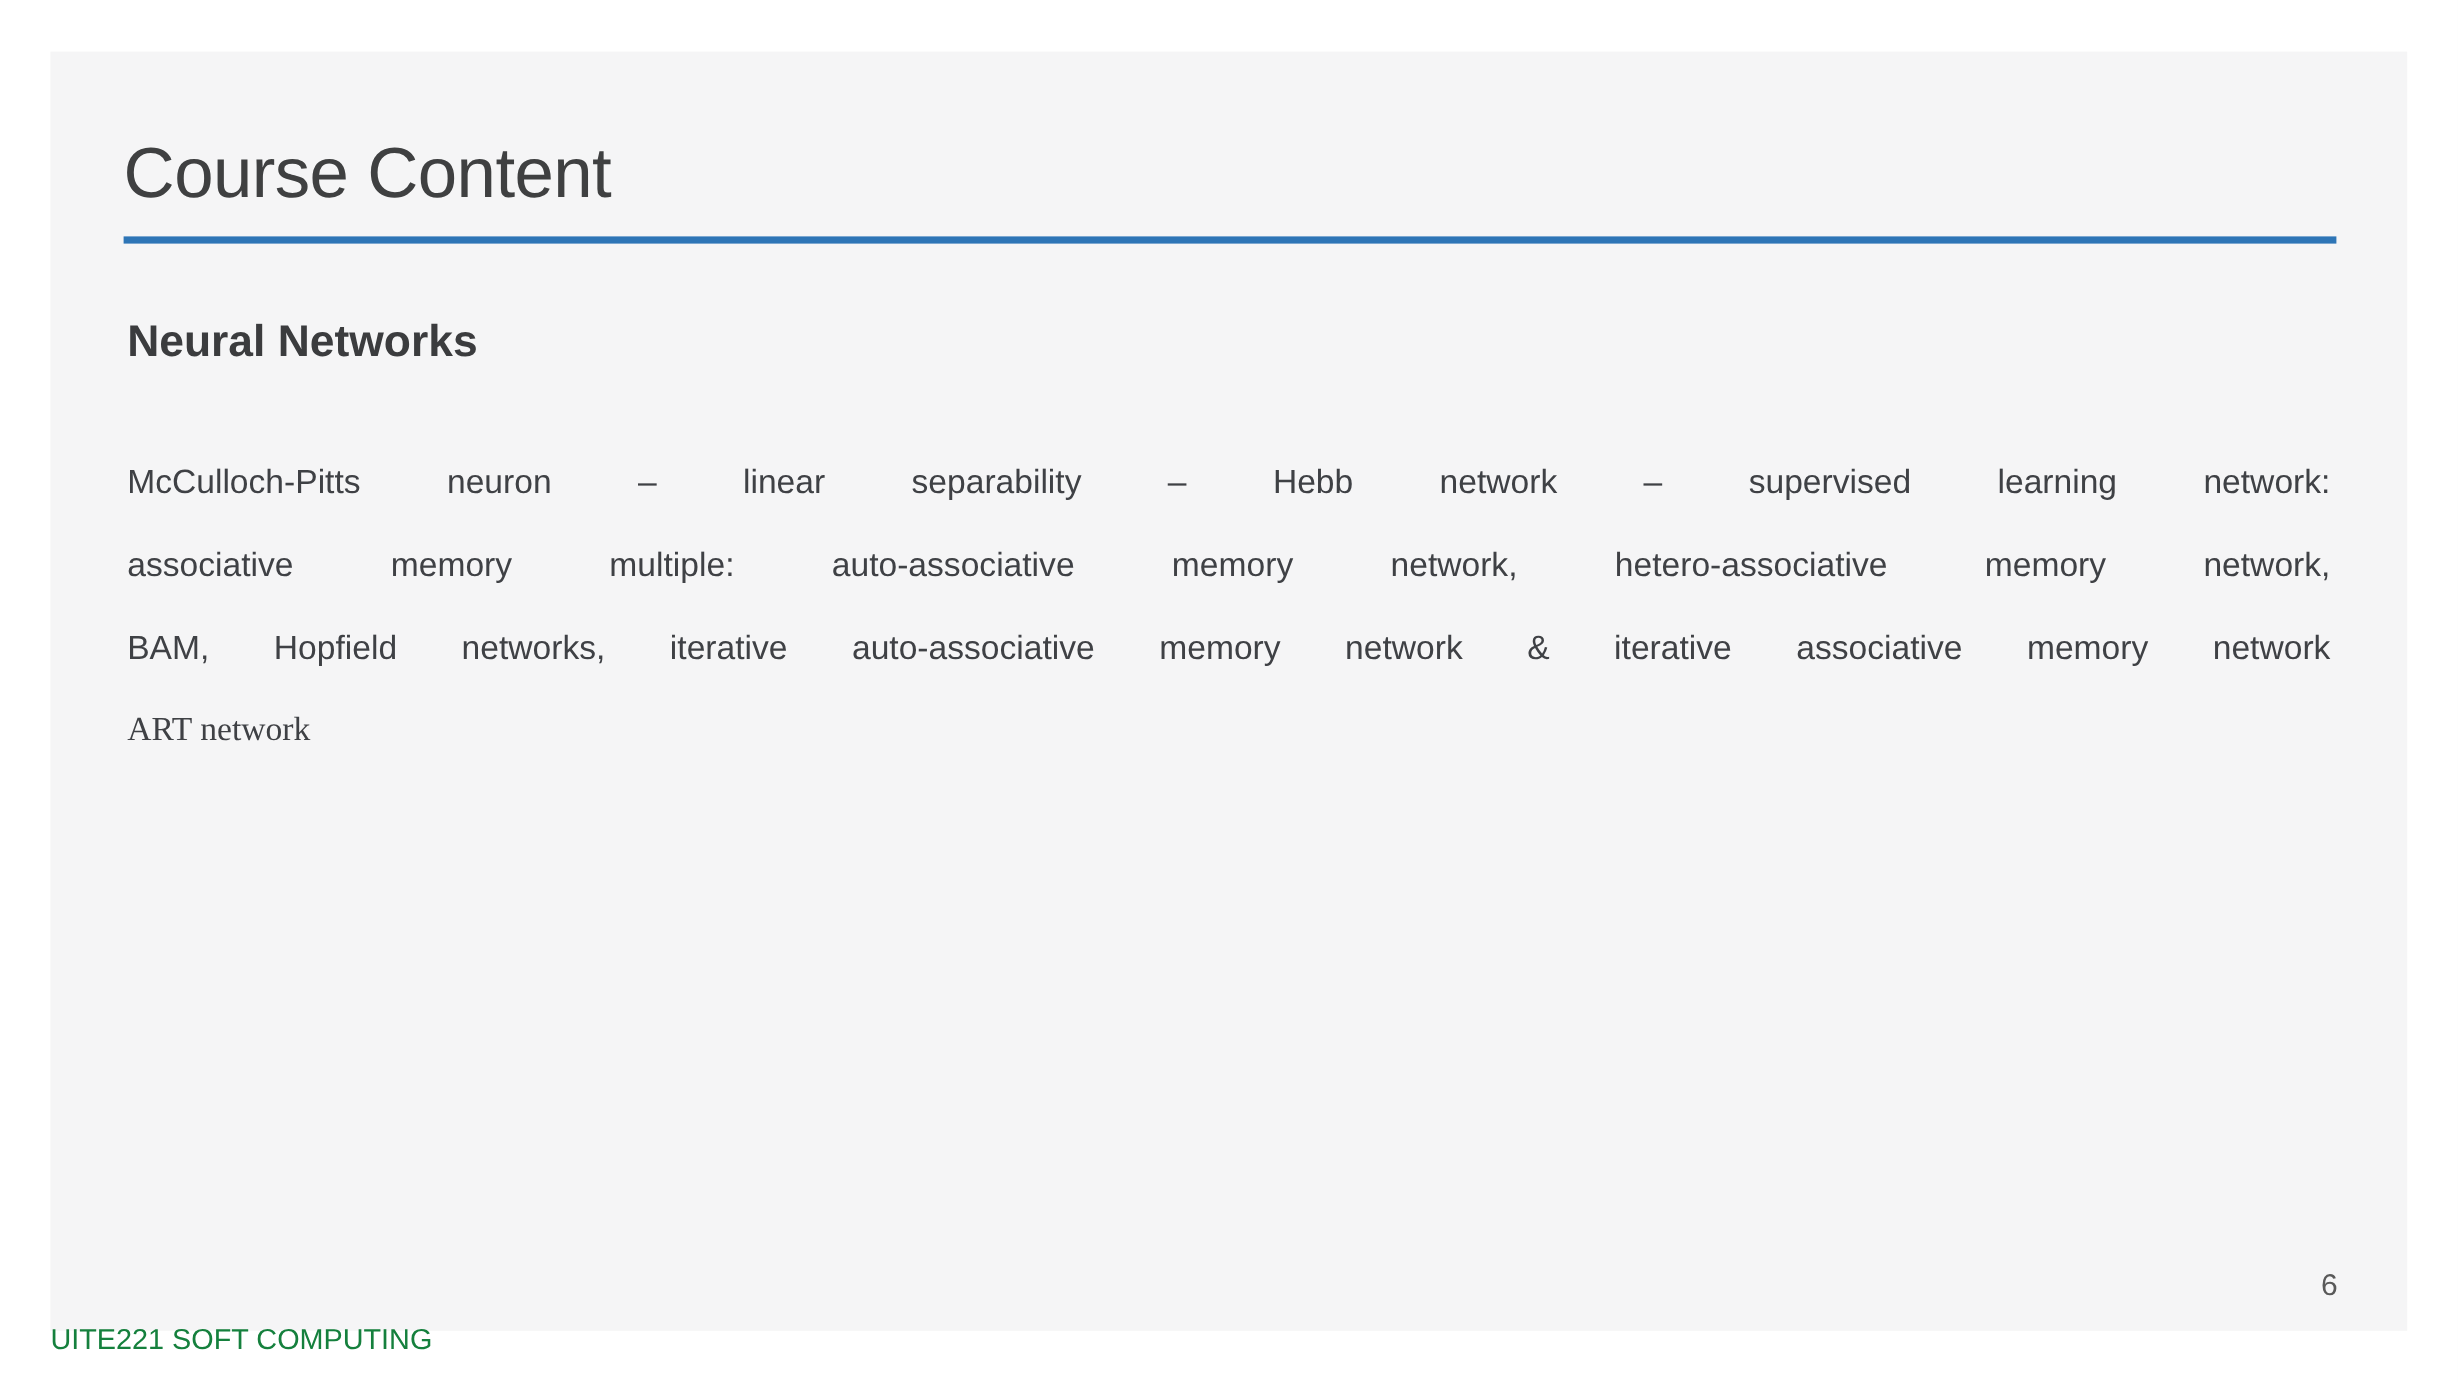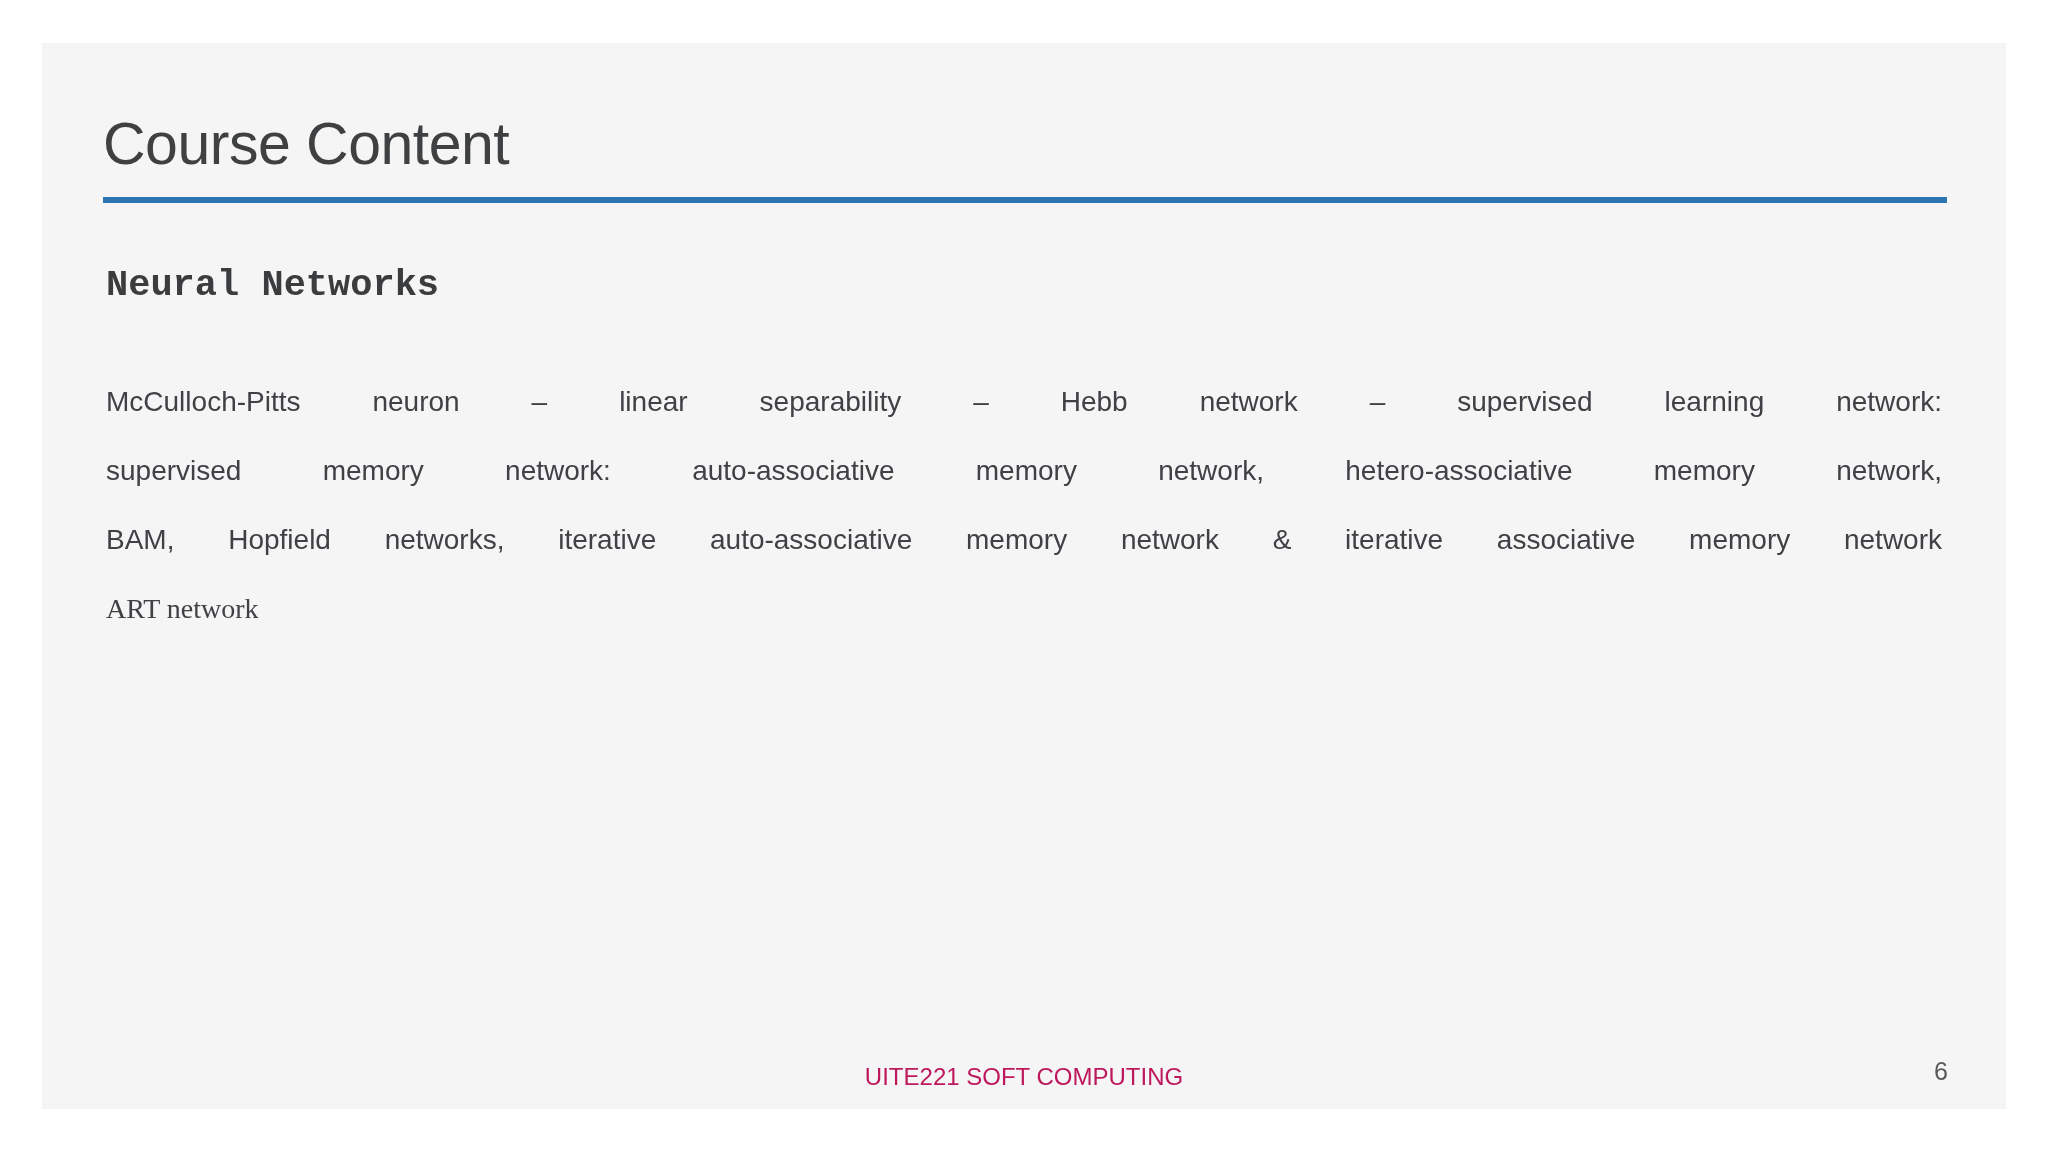--- a/index.html
+++ b/index.html
@@ -35,45 +35,44 @@
     width: 1844px; height: 6px;
     background: #2e75b6;
   }
   .section-heading {
     position: absolute;
     left: 64px; top: 221px;
     font-size: 37px;
     font-weight: bold;
     color: #3b3c3e;
     white-space: nowrap;
-    font-family: Liberation Mono, monospace;
   }
   .body-text {
     position: absolute;
     left: 64px; top: 324px;
     width: 1836px;
     font-size: 28px;
     line-height: 69px;
     color: #3f4145;
   }
   .body-line {
     text-align: justify;
     text-align-last: justify;
   }
   .body-line.last {
     text-align: left;
     text-align-last: left;
     font-family: Liberation Serif, serif;
   }
   .footer-text {
     position: absolute;
-    left: 0; right: 0; top: 1020px;
-    text-align: center;
+    left: 0; right: 0; top: 1060px;
+    text-align: left;
     font-size: 24px;
-    color: #be185d;
+    color: #15803d;
   }
   .page-number {
     position: absolute;
     left: 1858px; top: 1014px;
     width: 48px;
     text-align: right;
     font-size: 25px;
     color: #595959;
   }
 </style>
@@ -84,21 +83,21 @@
   <div class="slide">
 
     <div class="slide-title">Course Content</div>
 
     <div class="title-rule"></div>
 
     <div class="section-heading">Neural Networks</div>
 
     <div class="body-text">
       <div class="body-line">McCulloch-Pitts neuron – linear separability – Hebb network – supervised learning network:</div>
-      <div class="body-line">supervised memory network: auto-associative memory network, hetero-associative memory network,</div>
+      <div class="body-line">associative memory multiple: auto-associative memory network, hetero-associative memory network,</div>
       <div class="body-line">BAM, Hopfield networks, iterative auto-associative memory network &amp; iterative associative memory network</div>
       <div class="body-line last">ART network</div>
     </div>
 
     <div class="footer-text">UITE221 SOFT COMPUTING</div>
 
     <div class="page-number">6</div>
 
   </div>
 </div>

